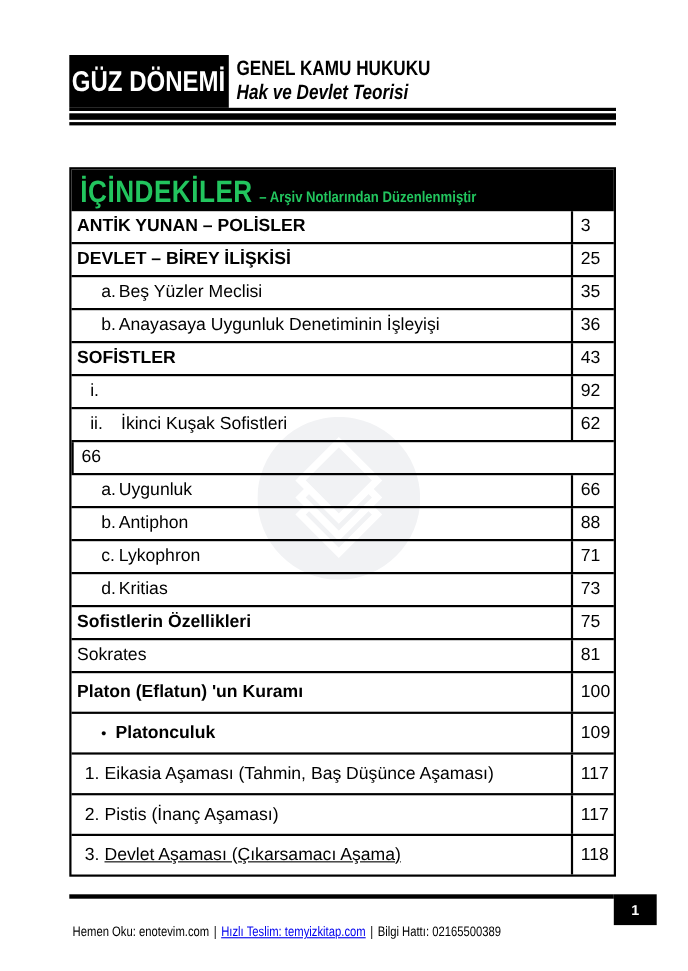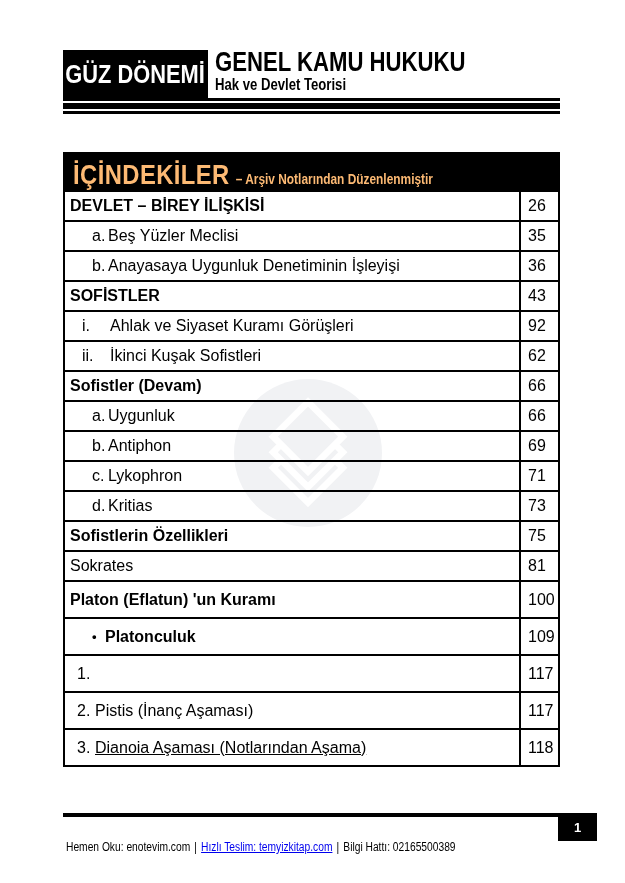--- a/index.html
+++ b/index.html
@@ -11,39 +11,39 @@
   .condense{display:inline-block;transform:scaleX(0.82);transform-origin:0 50%;white-space:nowrap;}
   .condense-c{display:inline-block;transform:scaleX(0.84);transform-origin:50% 50%;white-space:nowrap;}
 
   
   .semester-box{
     position:absolute;left:63px;top:50px;width:145px;height:48px;background:#000;
     display:flex;align-items:center;justify-content:center;
   }
   .semester-box span{color:#fff;font-weight:700;font-size:26px;}
   .course-head{position:absolute;left:215px;top:50px;}
-  .course-title{font-weight:700;font-size:27px;line-height:25px;}
-  .course-subtitle{font-weight:700;font-size:16px;line-height:18px;margin-top:1px;}
+  .course-title{font-weight:700;font-size:19px;line-height:25px;}
+  .course-subtitle{font-weight:700;font-size:19px;line-height:18px;margin-top:1px;font-style:italic;}
   .triple-rule{position:absolute;left:63px;top:98px;width:497px;height:16px;}
   .triple-rule .l1{height:3px;background:#000;}
   .triple-rule .g1{height:2px;background:#fff;}
   .triple-rule .l2{height:6px;background:#000;}
   .triple-rule .g2{height:2px;background:#fff;}
   .triple-rule .l3{height:3px;background:#000;}
 
   
   .watermark{position:absolute;left:234px;top:379px;width:148px;height:148px;z-index:0;}
 
   
   .toc{
     position:absolute;left:63px;top:152px;width:497px;z-index:1;
     border:2px solid #000;background:transparent;box-sizing:border-box;
   }
   .toc-bar{
-    background:#000;color:#fdba74;height:38px;display:flex;align-items:baseline;
+    background:#000;color:#22c55e;height:38px;display:flex;align-items:baseline;
     padding:0 0 0 8px;overflow:hidden;
   }
   .toc-bar-inner{display:flex;align-items:baseline;transform:scaleX(0.85);transform-origin:0 50%;white-space:nowrap;padding-top:4px;}
   .toc-title{font-weight:700;font-size:28px;line-height:34px;letter-spacing:0.5px;}
   .toc-title-suffix{font-weight:700;font-size:14px;margin-left:7px;}
   .toc-row{display:flex;border-top:2px solid #000;height:28px;background:transparent;}
   .toc-row:first-of-type{border-top:none;}
   .toc-row.tall{height:35px;gap:10px;}
   .toc-row.bold .item-text,.toc-row.bold .marker{font-weight:700;}
   .cell-label{flex:1;display:flex;align-items:center;font-size:16px;overflow:hidden;white-space:nowrap;}
@@ -105,23 +105,29 @@
 <div class="toc">
   <div class="toc-bar">
     <span class="toc-bar-inner">
       <span class="toc-title">İÇİNDEKİLER</span>
       <span class="toc-title-suffix">– Arşiv Notlarından Düzenlenmiştir</span>
     </span>
   </div>
   <div id="toc-rows">
       <div class="toc-row bold">
         <div class="cell-label indent-none">
+          <span class="item-text">ANTİK YUNAN – POLİSLER</span>
+        </div>
+        <div class="cell-page">3</div>
+      </div>
+      <div class="toc-row bold">
+        <div class="cell-label indent-none">
           <span class="item-text">DEVLET – BİREY İLİŞKİSİ</span>
         </div>
-        <div class="cell-page">26</div>
+        <div class="cell-page">25</div>
       </div>
       <div class="toc-row">
         <div class="cell-label indent-alpha">
           <span class="marker marker-alpha">a.</span>
           <span class="item-text">Beş Yüzler Meclisi</span>
         </div>
         <div class="cell-page">35</div>
       </div>
       <div class="toc-row">
         <div class="cell-label indent-alpha">
@@ -132,50 +138,46 @@
       </div>
       <div class="toc-row bold">
         <div class="cell-label indent-none">
           <span class="item-text">SOFİSTLER</span>
         </div>
         <div class="cell-page">43</div>
       </div>
       <div class="toc-row">
         <div class="cell-label indent-roman">
           <span class="marker marker-roman">i.</span>
-          <span class="item-text">Ahlak ve Siyaset Kuramı Görüşleri</span>
         </div>
         <div class="cell-page">92</div>
       </div>
       <div class="toc-row">
         <div class="cell-label indent-roman">
           <span class="marker marker-roman">ii.</span>
           <span class="item-text">İkinci Kuşak Sofistleri</span>
         </div>
         <div class="cell-page">62</div>
       </div>
       <div class="toc-row bold">
-        <div class="cell-label indent-none">
-          <span class="item-text">Sofistler (Devam)</span>
-        </div>
         <div class="cell-page">66</div>
       </div>
       <div class="toc-row">
         <div class="cell-label indent-alpha">
           <span class="marker marker-alpha">a.</span>
           <span class="item-text">Uygunluk</span>
         </div>
         <div class="cell-page">66</div>
       </div>
       <div class="toc-row">
         <div class="cell-label indent-alpha">
           <span class="marker marker-alpha">b.</span>
           <span class="item-text">Antiphon</span>
         </div>
-        <div class="cell-page">69</div>
+        <div class="cell-page">88</div>
       </div>
       <div class="toc-row">
         <div class="cell-label indent-alpha">
           <span class="marker marker-alpha">c.</span>
           <span class="item-text">Lykophron</span>
         </div>
         <div class="cell-page">71</div>
       </div>
       <div class="toc-row">
         <div class="cell-label indent-alpha">
@@ -205,34 +207,35 @@
       <div class="toc-row tall bold">
         <div class="cell-label indent-bullet">
           <span class="marker marker-bullet">•</span>
           <span class="item-text">Platonculuk</span>
         </div>
         <div class="cell-page">109</div>
       </div>
       <div class="toc-row tall">
         <div class="cell-label indent-num">
           <span class="marker marker-num">1.</span>
+          <span class="item-text">Eikasia Aşaması (Tahmin, Baş Düşünce Aşaması)</span>
         </div>
         <div class="cell-page">117</div>
       </div>
       <div class="toc-row tall">
         <div class="cell-label indent-num">
           <span class="marker marker-num">2.</span>
           <span class="item-text">Pistis (İnanç Aşaması)</span>
         </div>
         <div class="cell-page">117</div>
       </div>
       <div class="toc-row tall">
         <div class="cell-label indent-num">
           <span class="marker marker-num">3.</span>
-          <span class="item-text underline">Dianoia Aşaması (Notlarından Aşama)</span>
+          <span class="item-text underline">Devlet Aşaması (Çıkarsamacı Aşama)</span>
         </div>
         <div class="cell-page">118</div>
       </div>
     </div>
 </div>
 
 <div class="footer-line"></div>
 <div class="page-badge">
   <span>1</span>
 </div>

